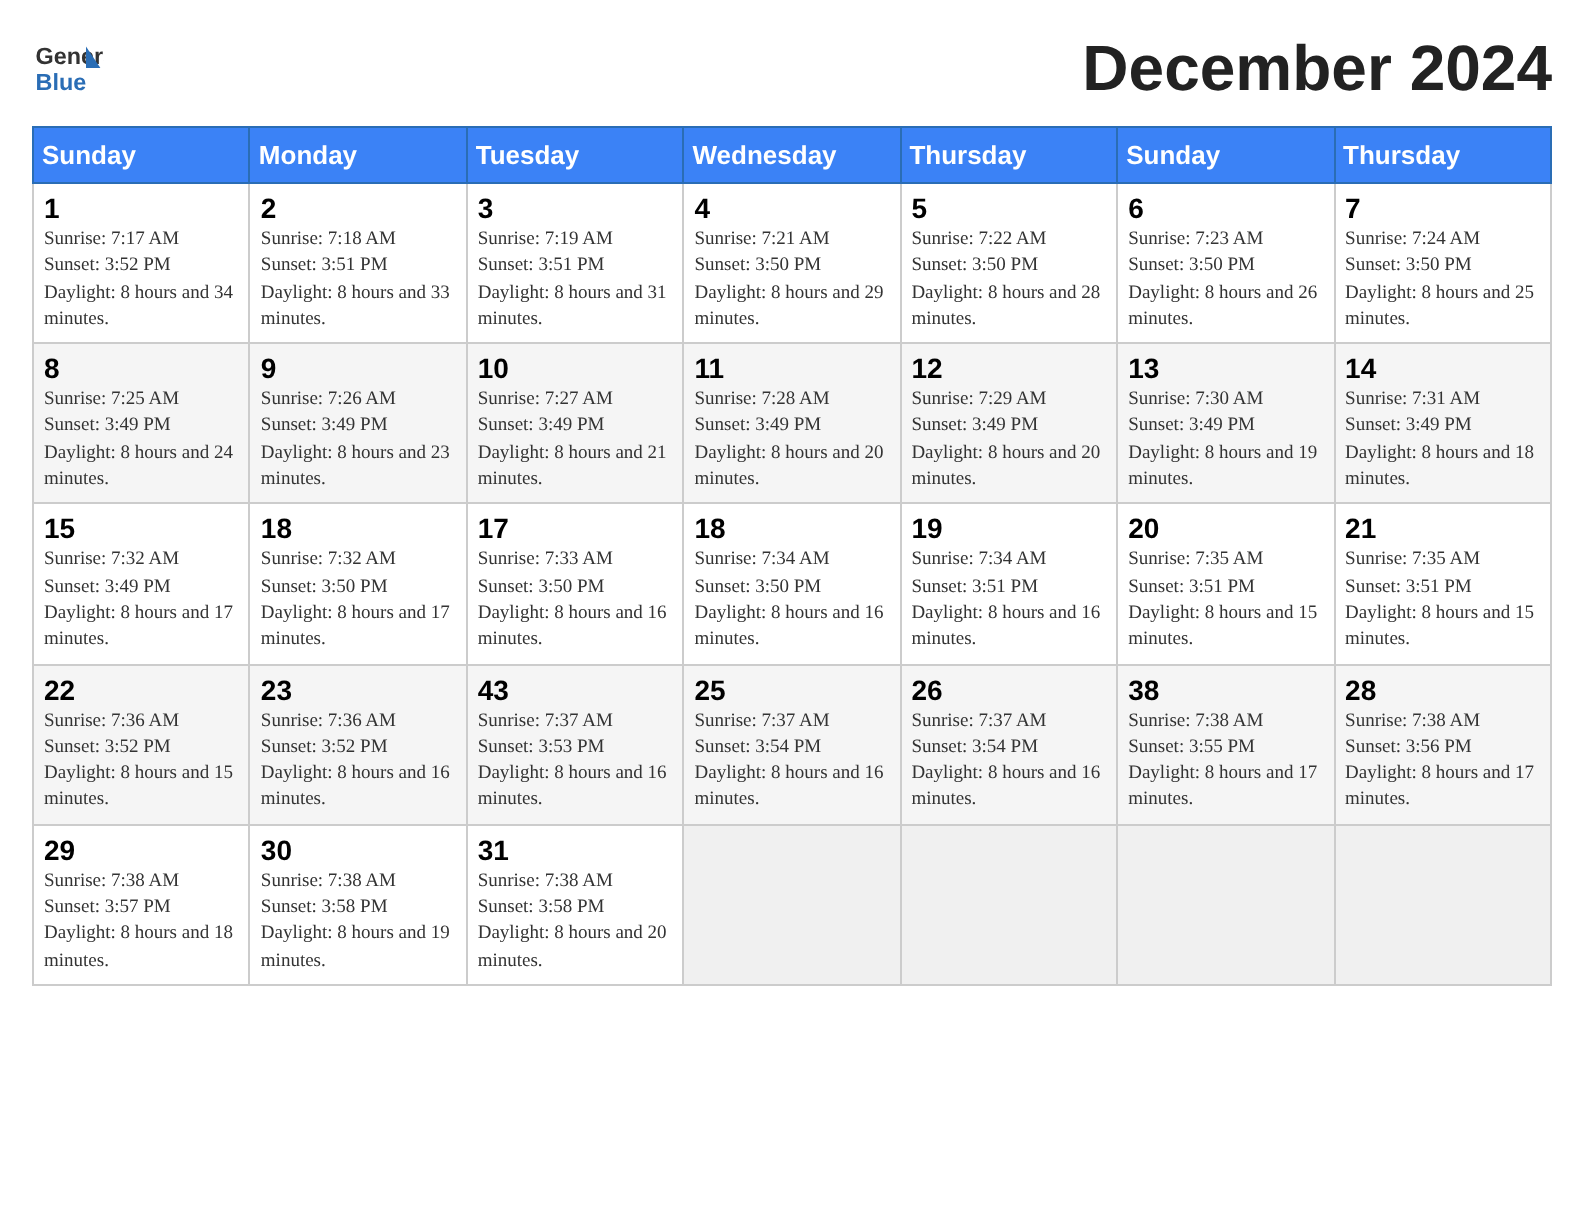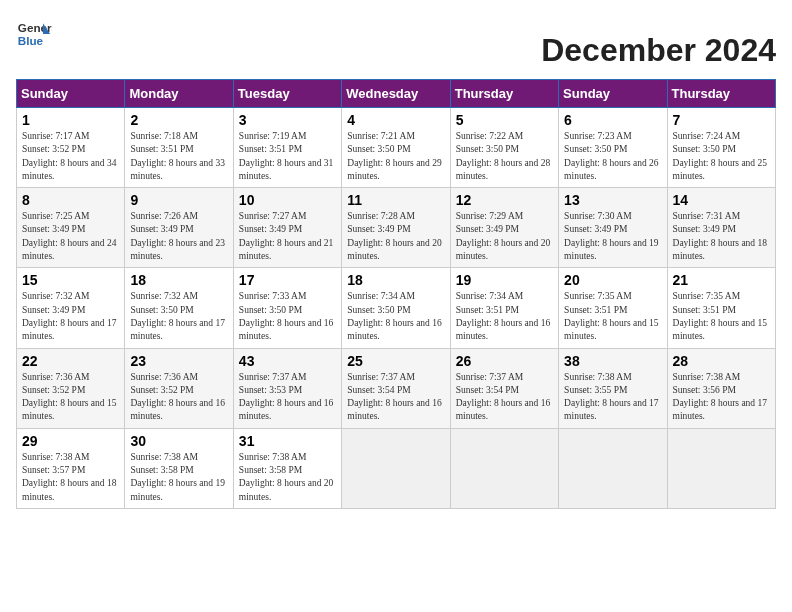--- a/index.html
+++ b/index.html
@@ -20,38 +20,37 @@
       display: flex;
       align-items: center;
       gap: 4px;
     }
     .logo-icon {
       width: 36px;
       height: 36px;
     }
     .title-area {
       text-align: right;
-      margin-top: 16px;
     }
     .month-title {
       font-size: 32px;
       font-weight: bold;
       color: #222;
     }
     .location {
       font-size: 15px;
       color: #555;
     }
     table {
       width: 100%;
       border-collapse: collapse;
       font-size: 10.5px;
     }
     thead tr th {
-      background: #701a75;
+      background: #3b82f6;
       color: #fff;
       padding: 6px 4px;
       text-align: left;
       font-size: 13px;
       font-weight: bold;
       border: 1px solid #2a6db5;
     }
     tbody tr td {
       border: 1px solid #ccc;
       vertical-align: top;

